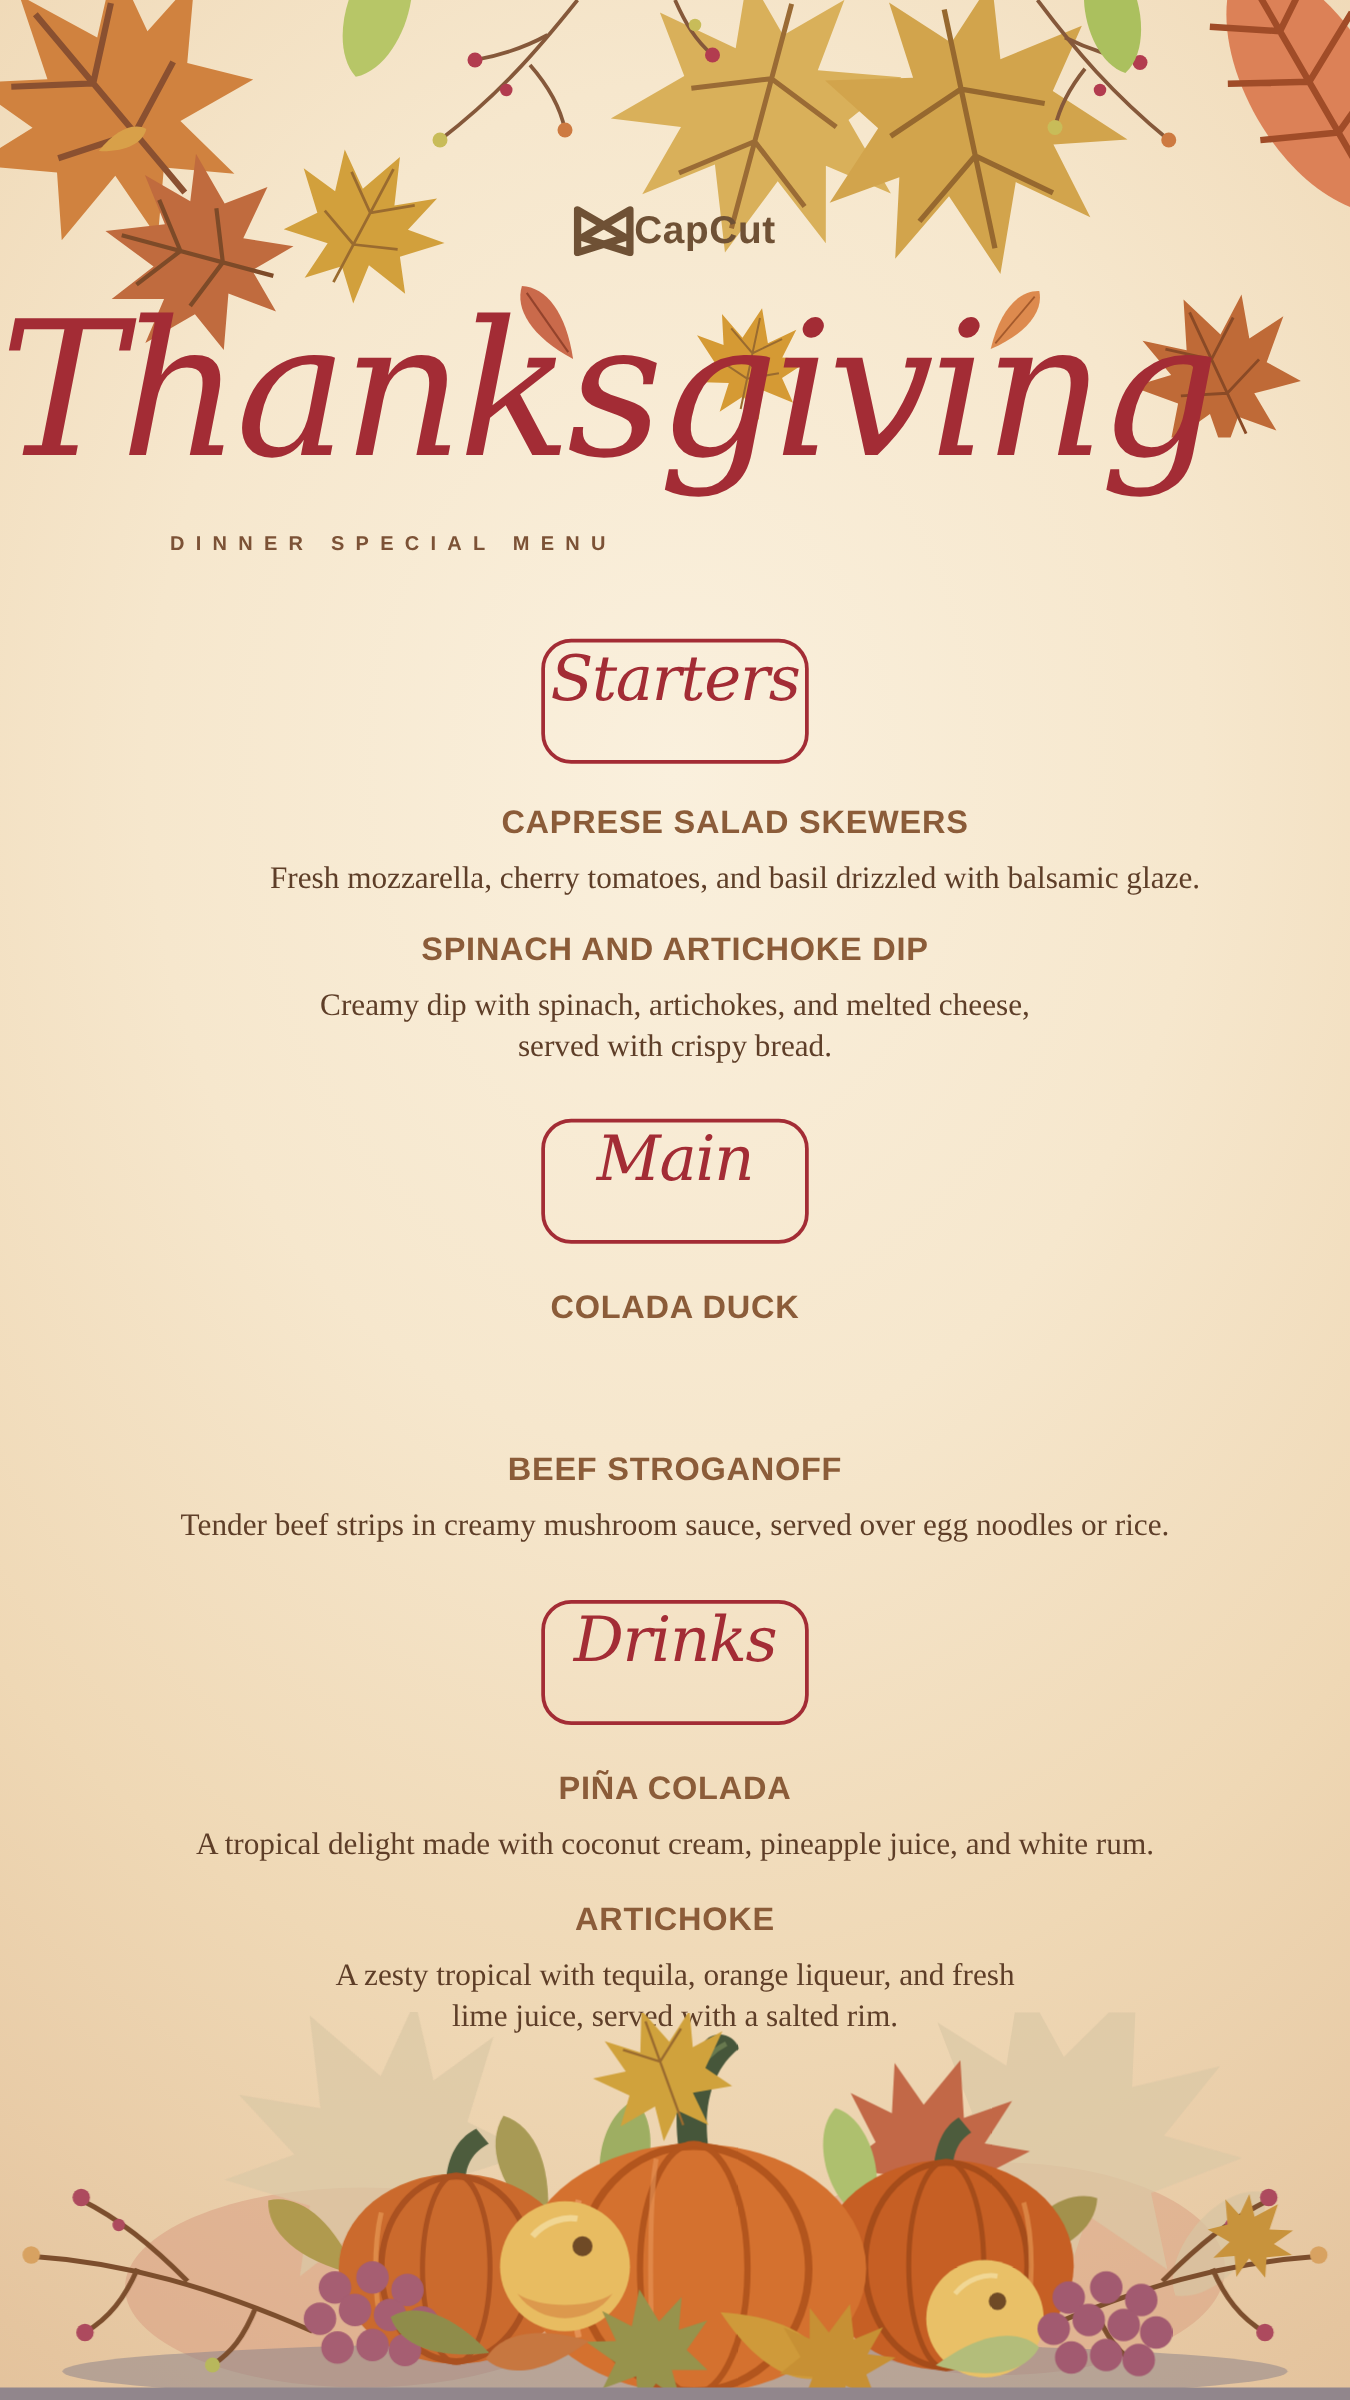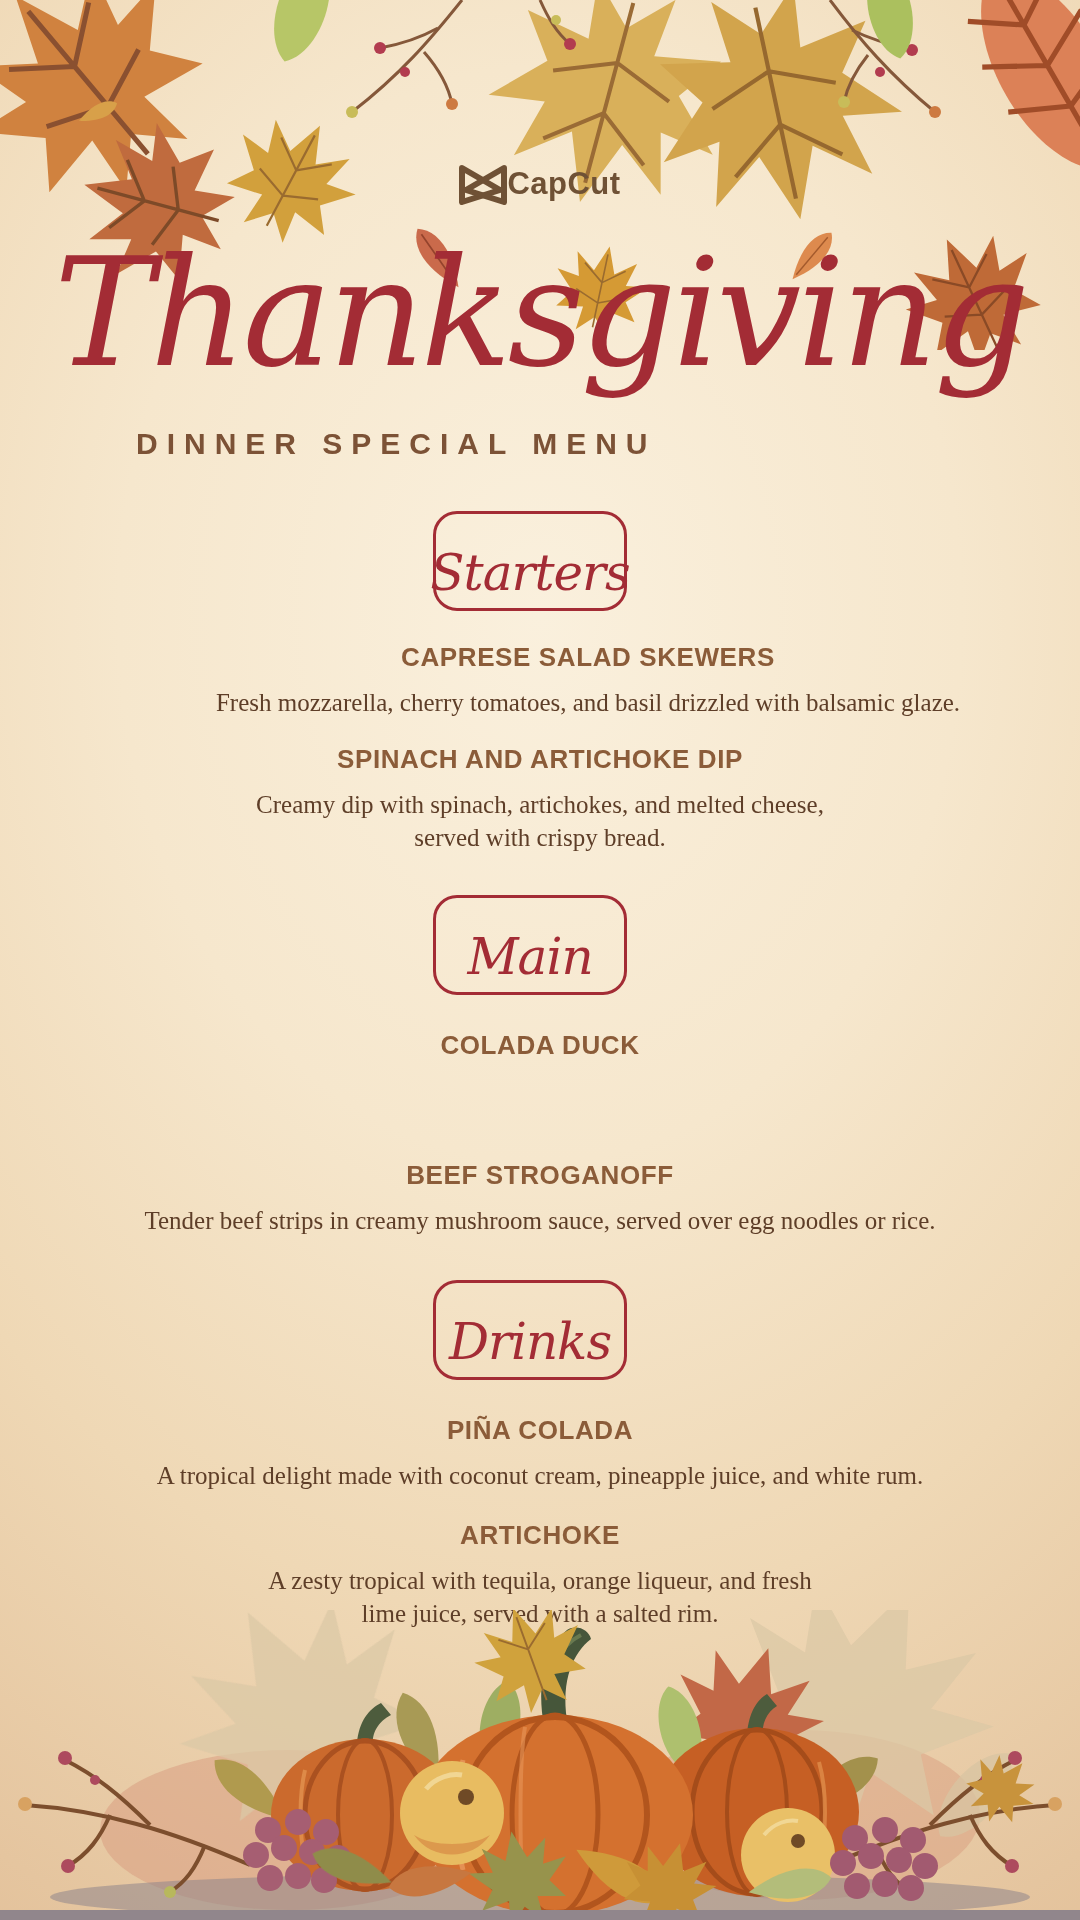--- a/index.html
+++ b/index.html
@@ -18,34 +18,33 @@
 
   .logo-row {
     position:absolute; top:163px; left:0; width:100%;
     display:flex; align-items:center; justify-content:center; 
   }
   .logo-text {
     font-size:31px; font-weight:bold; color:#6f5135; letter-spacing:0.5px;
   }
   .title-script {
     position:absolute; top:238px; left:0; width:100%;
-    text-align:center;
     font-family:"DejaVu Serif", serif; font-style:italic;
     font-size:150px; line-height:1; color:#a32c35;
     letter-spacing:-4px; white-space:nowrap;
   }
   .subtitle {
     position:absolute; top:427px; left:136px;
-    font-size:30px; font-weight:bold; color:#7c5236;
+    font-size:16px; font-weight:bold; color:#7c5236;
     letter-spacing:9px;
   }
   .badge {
-    position:absolute; left:calc(50% - 107px); width:194px; height:100px;
+    position:absolute; left:calc(50% - 107px); width:214px; height:100px;
     border:3px solid #a32c35; border-radius:24px;
-    display:flex; align-items:flex-end; justify-content:center;
+    display:flex; align-items:flex-start; justify-content:center;
     box-sizing:border-box;
   }
   .badge-label {
     font-family:"DejaVu Serif", serif; font-style:italic;
     font-size:50px; color:#a32c35; letter-spacing:-1px;
     padding-bottom:6px;
   }
   .badge-starters { top:511px; }
   .badge-main     { top:895px; }
   .badge-drinks   { top:1280px; }

